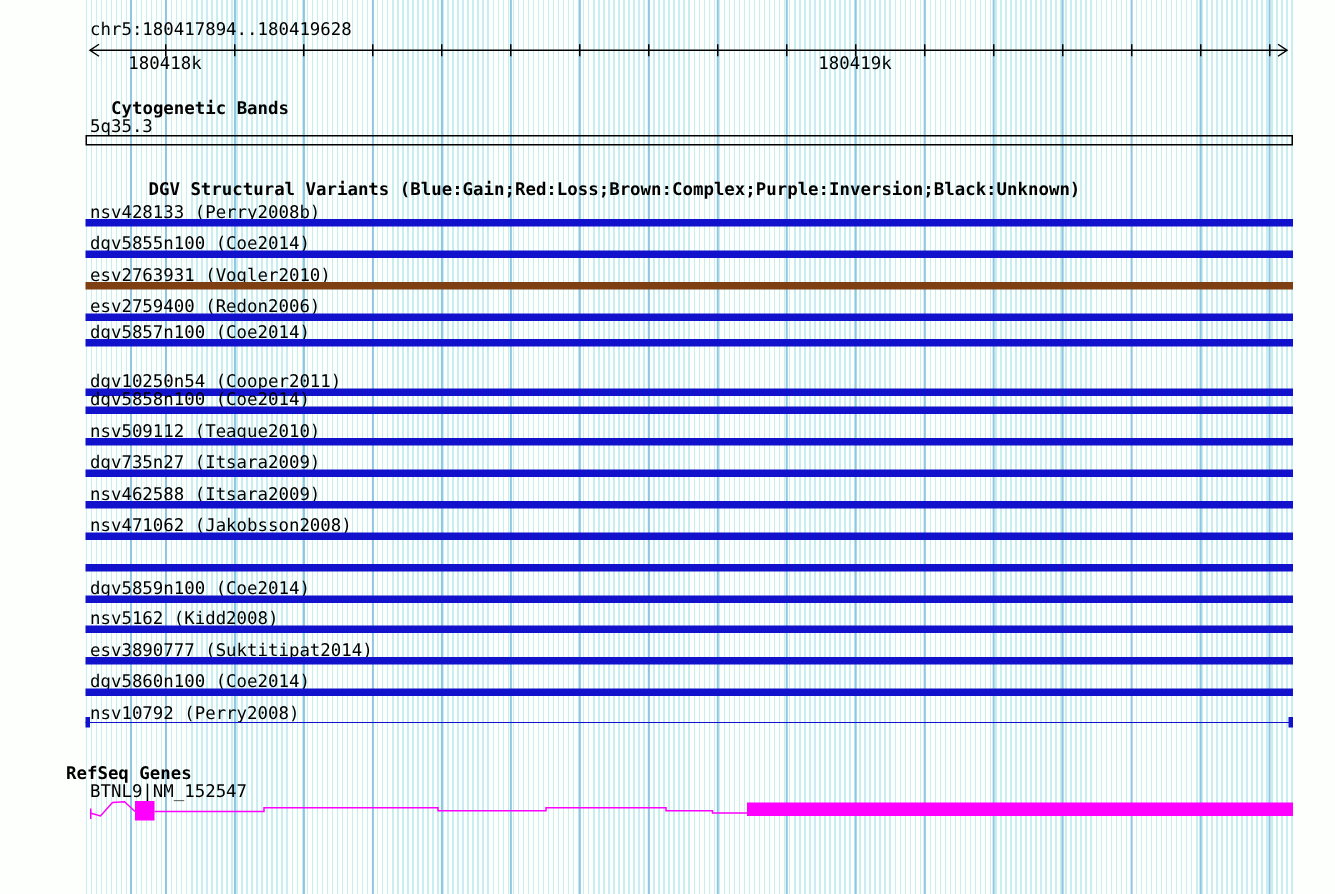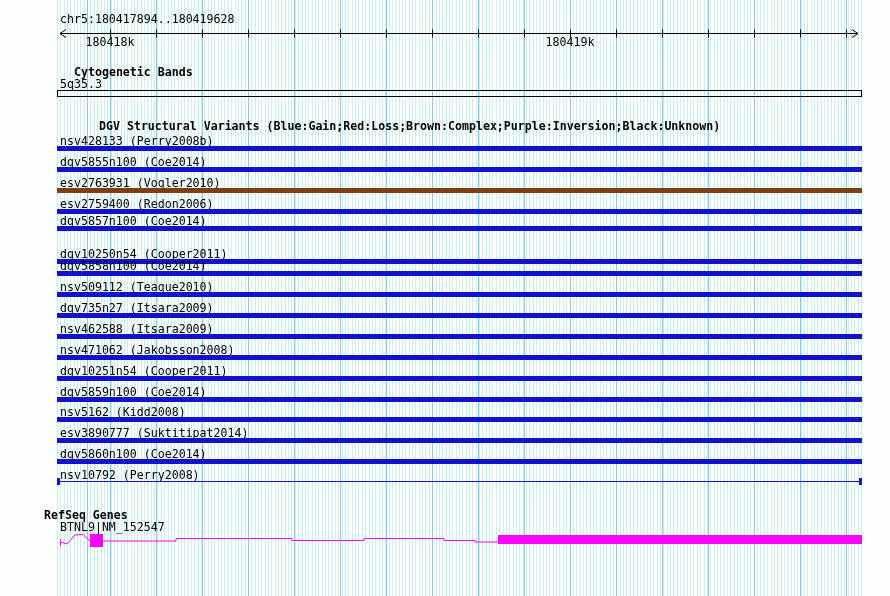--- a/index.html
+++ b/index.html
@@ -146,21 +146,20 @@
       </div>
       <div class="track" style="top: 322.875px;">
         <div class="tlabel">nsv462588 (Itsara2009)</div>
         <div class="tbar" style="background: rgb(18, 18, 204);"></div>
       </div>
       <div class="track" style="top: 343.75px; padding-left: 38px;">
         <div class="tlabel">nsv471062 (Jakobsson2008)</div>
         <div class="tbar" style="background: rgb(18, 18, 204);"></div>
       </div>
       <div class="track" style="top: 364.625px;">
-        <div class="tlabel">dgv10251n54 (Cooper2011)</div>
         <div class="tbar" style="background: rgb(18, 18, 204);"></div>
       </div>
       <div class="track" style="top: 385.5px;">
         <div class="tlabel">dgv5859n100 (Coe2014)</div>
         <div class="tbar" style="background: rgb(18, 18, 204);"></div>
       </div>
       <div class="track" style="top: 406.375px; text-decoration: underline;">
         <div class="tlabel">nsv5162 (Kidd2008)</div>
         <div class="tbar" style="background: rgb(18, 18, 204);"></div>
       </div>

